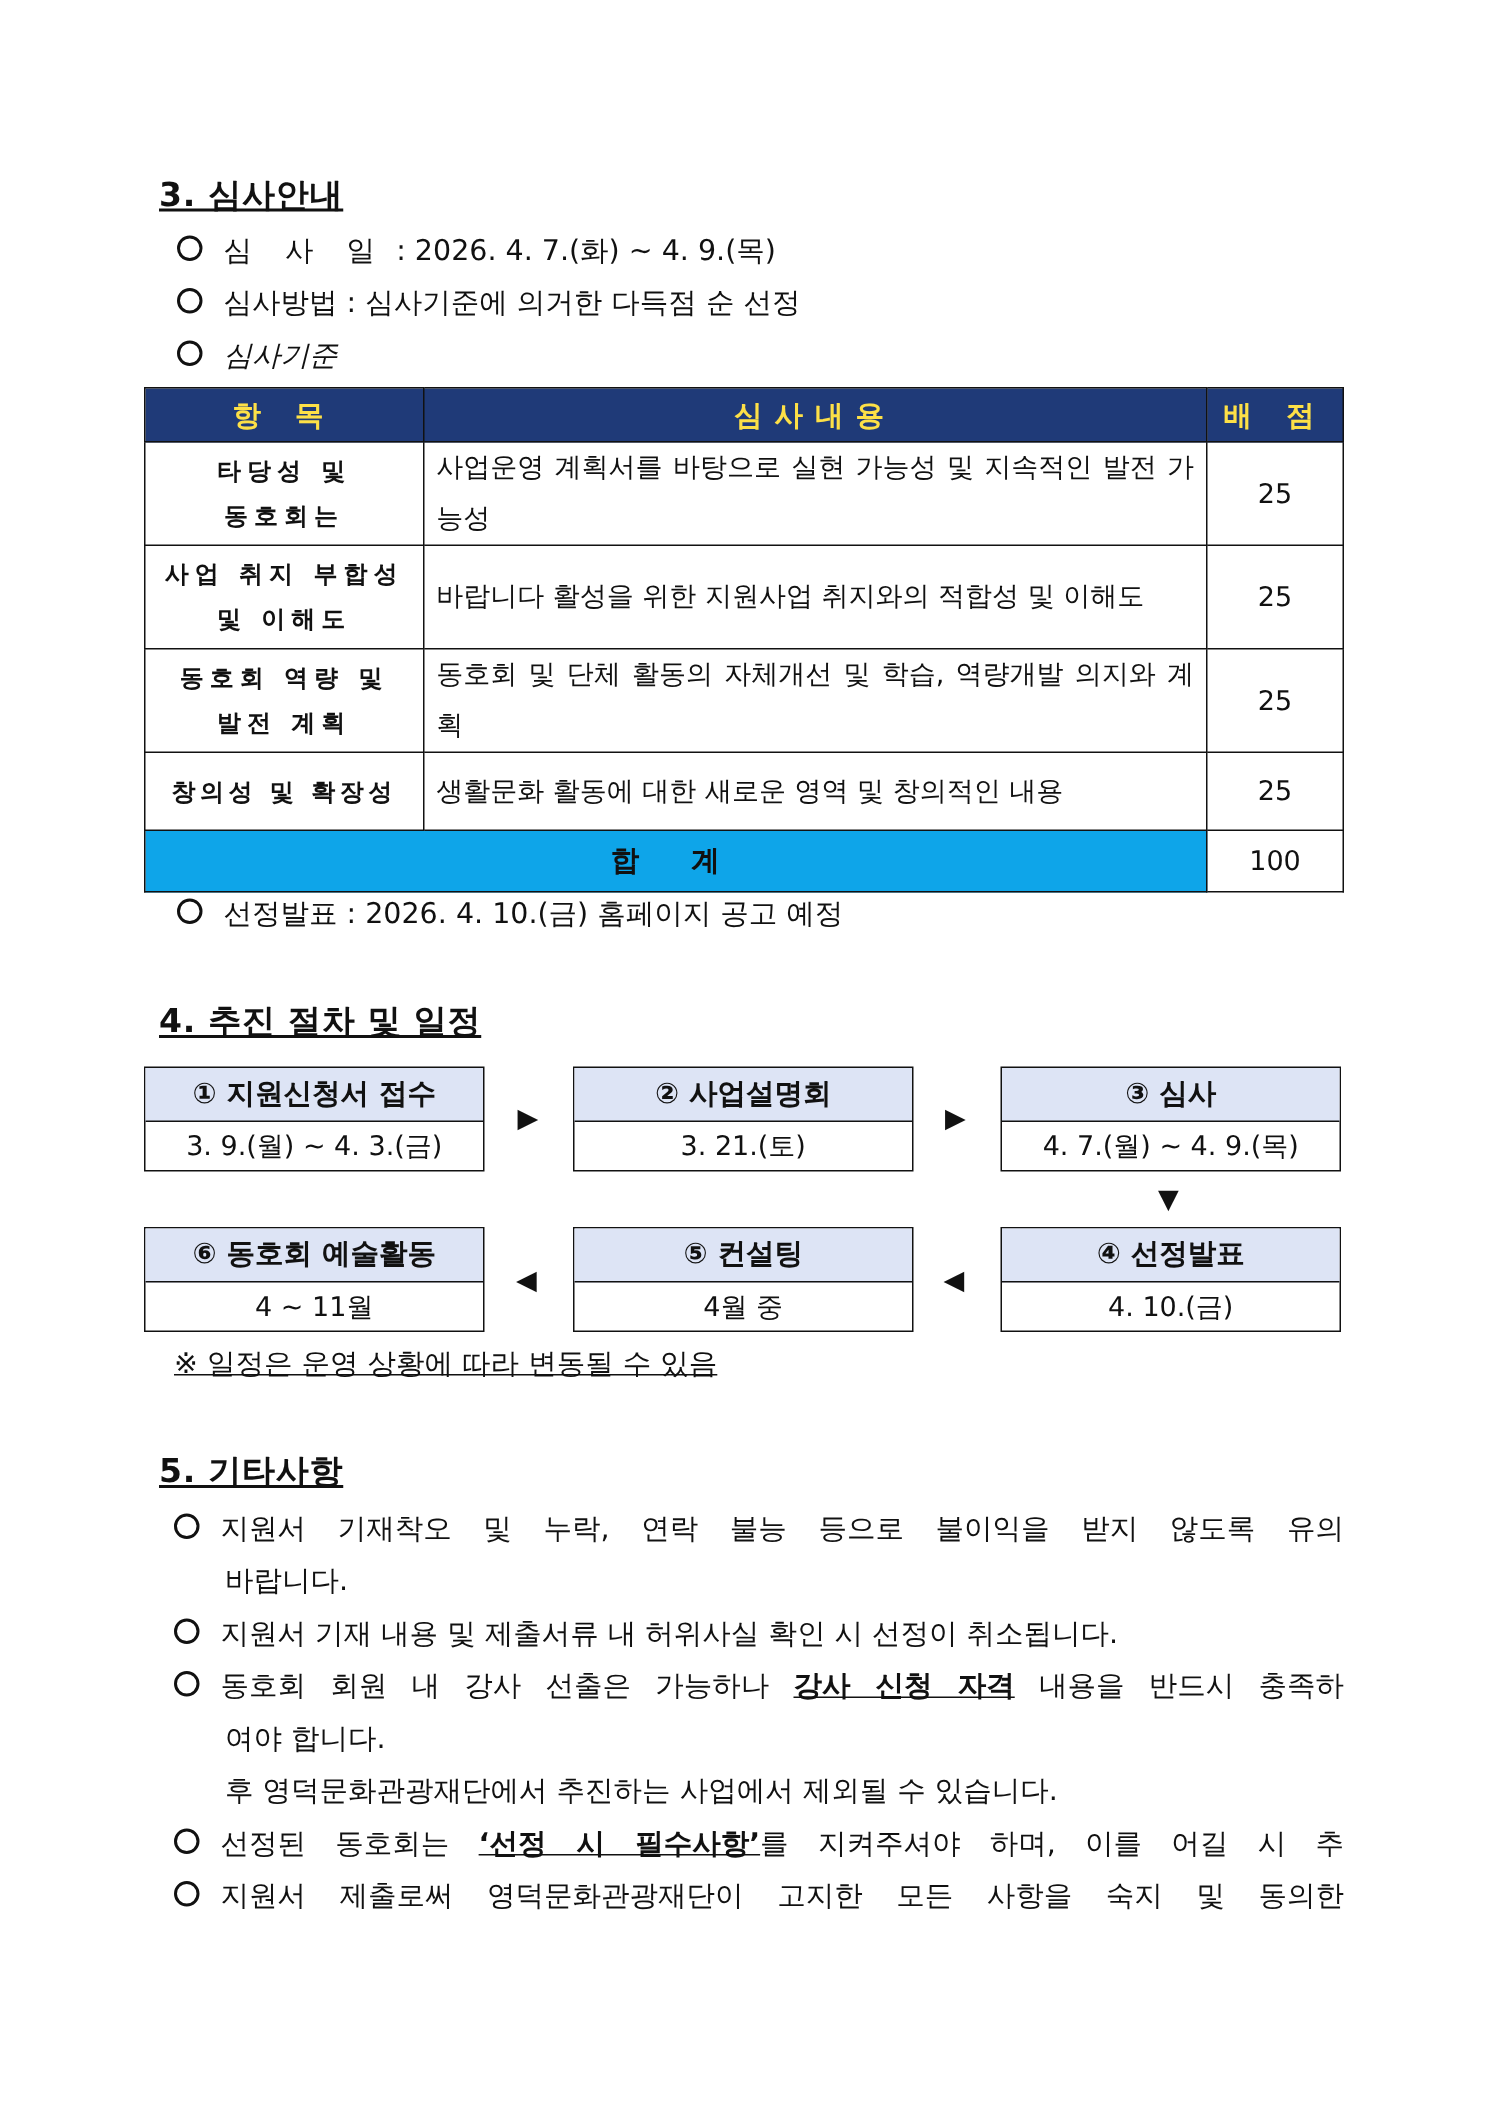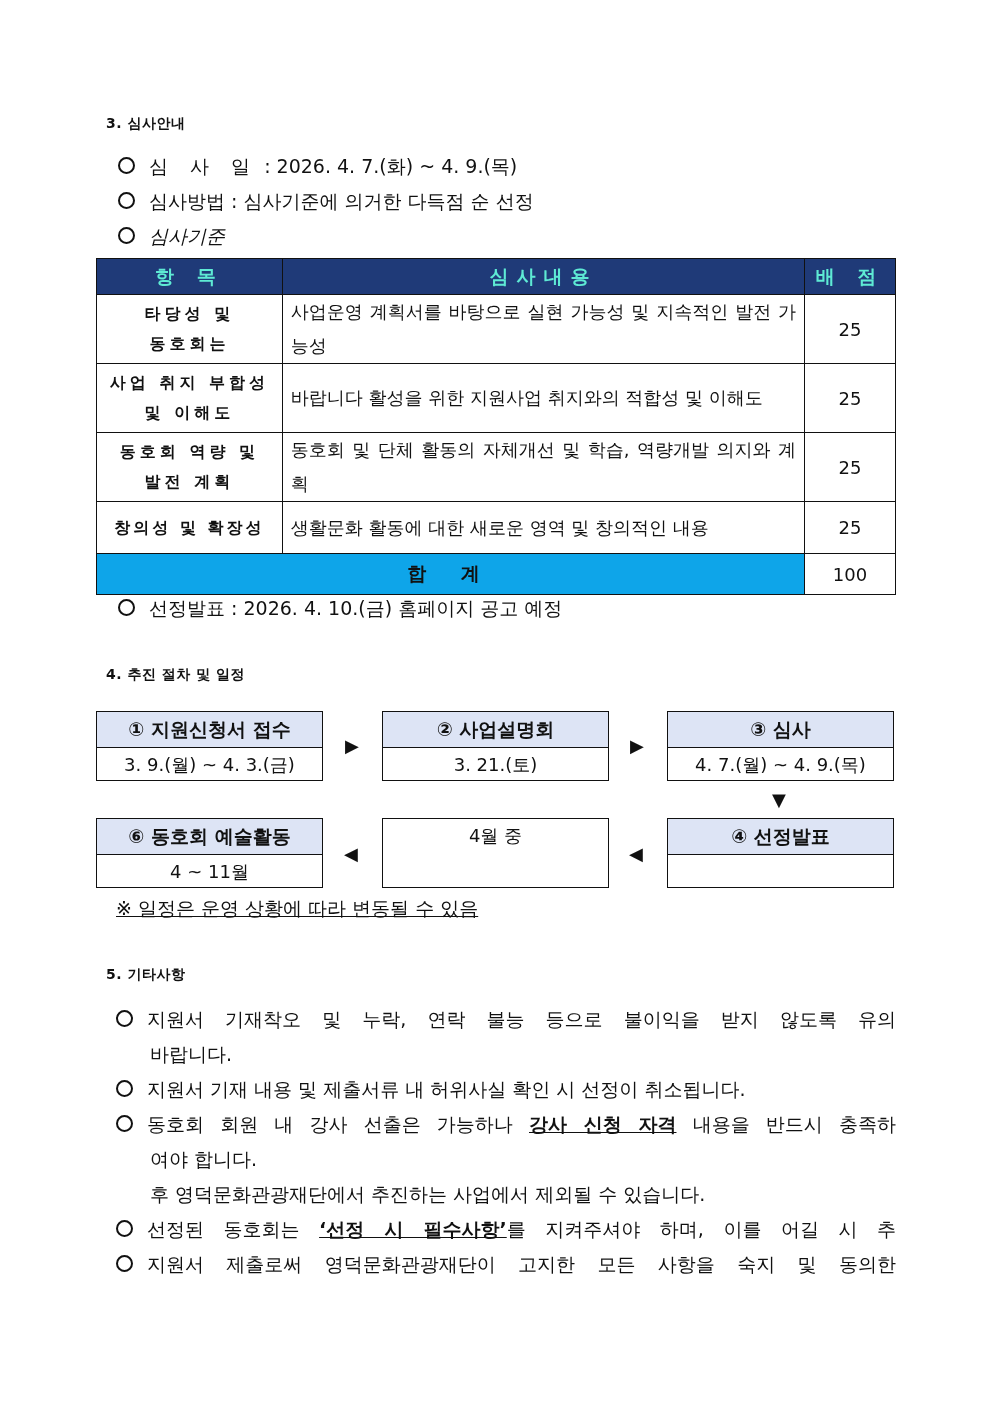--- a/index.html
+++ b/index.html
@@ -1,26 +1,26 @@
 <!DOCTYPE html>
 <html><head>
 <meta charset="utf-8">
 <style>
   html, body { margin:0; padding:0; background:#ffffff; }
   body { width:992px; height:1403px; position:relative; overflow:hidden;
          font-family:"DejaVu Sans", "Liberation Sans", sans-serif; color:#111; }
   .abs { position:absolute; }
-  .h2 { font-size:14px; font-weight:bold; letter-spacing:0.5px; }
+  .h2 { font-size:22px; font-weight:bold; letter-spacing:0.5px;text-decoration:underline; }
   .bullet-line { font-size:19px; white-space:nowrap; }
   .circ { display:inline-block; width:13px; height:13px; border:2px solid #111; border-radius:50%;
           vertical-align:middle; margin-right:14px; position:relative; top:-2px; }
   table.crit { position:absolute; left:96px; top:258px; width:800px; border-collapse:collapse;
                font-size:18px; }
   table.crit th, table.crit td { border:1.5px solid #111; padding:0; }
-  table.crit th { background:#1f3a78; color:#5eead4; font-weight:bold; height:35px; letter-spacing:8px; font-size:19px; }
+  table.crit th { background:#1f3a78; color:#fde047; font-weight:bold; height:35px; letter-spacing:8px; font-size:19px; }
   td.item { text-align:center; font-weight:bold; font-size:16px; letter-spacing:4px; line-height:30px; }
   td.desc { padding:0 8px !important; line-height:34px; text-align:justify; }
   td.score { text-align:center; font-size:18px; }
   tr.total td { background:#0ea5e9; }
   td.total-label { text-align:center; font-weight:bold; letter-spacing:14px; font-size:19px; height:40px; }
   .fbox { position:absolute; width:227px; height:70px; border:1.5px solid #111; box-sizing:border-box; }
   .fbox .top { height:35px; background:#dde4f5; border-bottom:1.5px solid #111; text-align:center;
                font-weight:bold; font-size:19px; line-height:35px; white-space:nowrap; }
   .fbox .bot { height:33px; text-align:center; font-size:18px; line-height:33px; white-space:nowrap; }
   .arrow { position:absolute; font-size:18px; color:#111; }
@@ -117,25 +117,27 @@
   <div class="bot">4. 7.(월) ~ 4. 9.(목)</div>
 </div>
 <div class="arrow" style="left:772px;top:789px;">▼</div>
 
 <div class="fbox" style="left:96px;top:818px;">
   <div class="top">⑥ 동호회 예술활동</div>
   <div class="bot">4 ~ 11월</div>
 </div>
 <div class="arrow" style="left:344px;top:843px;">◀</div>
 <div class="fbox" style="left:382px;top:818px;">
+  <div class="top">⑤ 컨설팅</div>
   <div class="bot">4월 중</div>
 </div>
 <div class="arrow" style="left:629px;top:843px;">◀</div>
 <div class="fbox" style="left:667px;top:818px;">
   <div class="top">④ 선정발표</div>
+  <div class="bot">4. 10.(금)</div>
 </div>
 
 <div class="abs note" style="left:116px;top:896px;">※ 일정은 운영 상황에 따라 변동될 수 있음</div>
 
 <div class="abs h2" style="left:106px;top:966px;">5. 기타사항</div>
 
 <div class="para" style="top:1002px;">
   <span class="line"><span class="circ"></span><span>지원서 기재착오 및 누락, 연락 불능 등으로 불이익을 받지 않도록 유의</span></span>
   <span class="line last indent">바랍니다.</span>
 </div>

